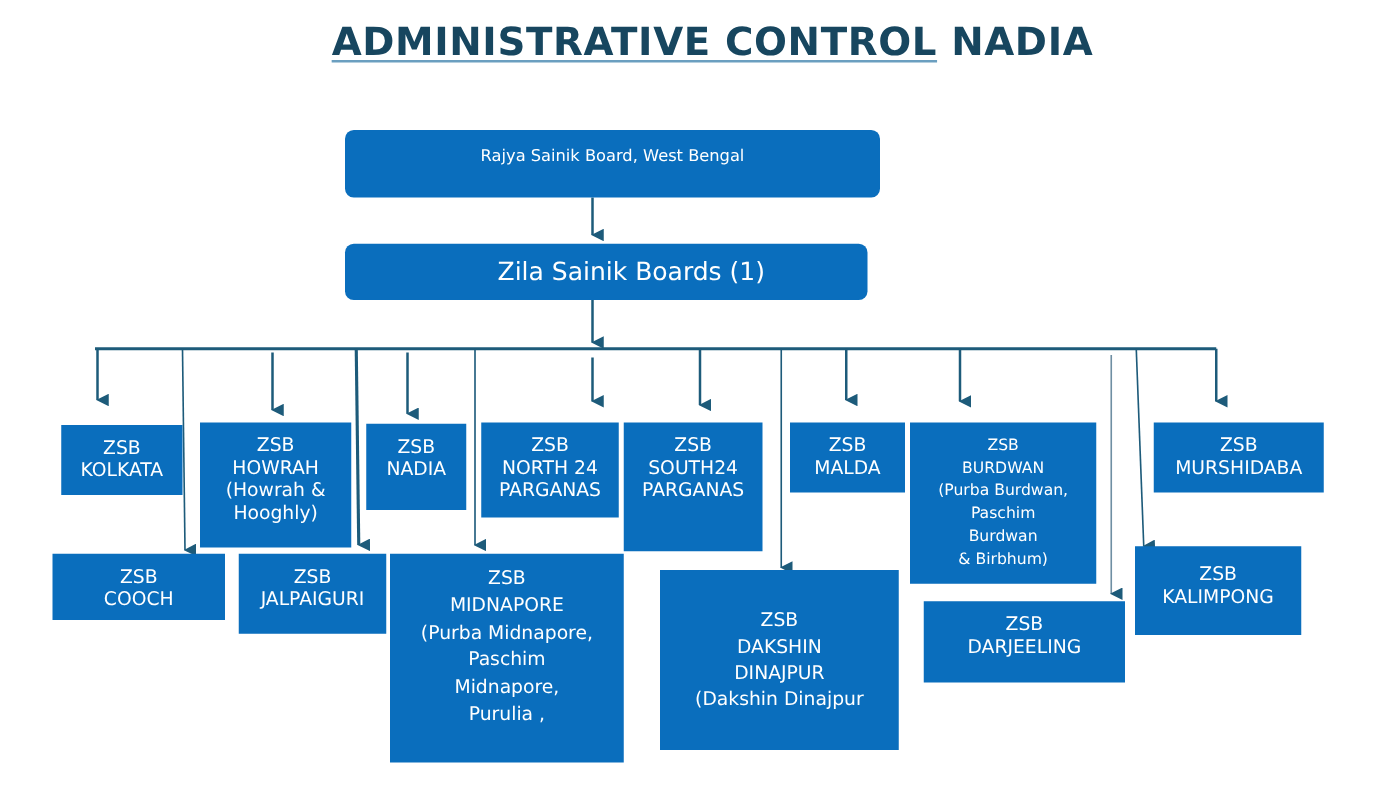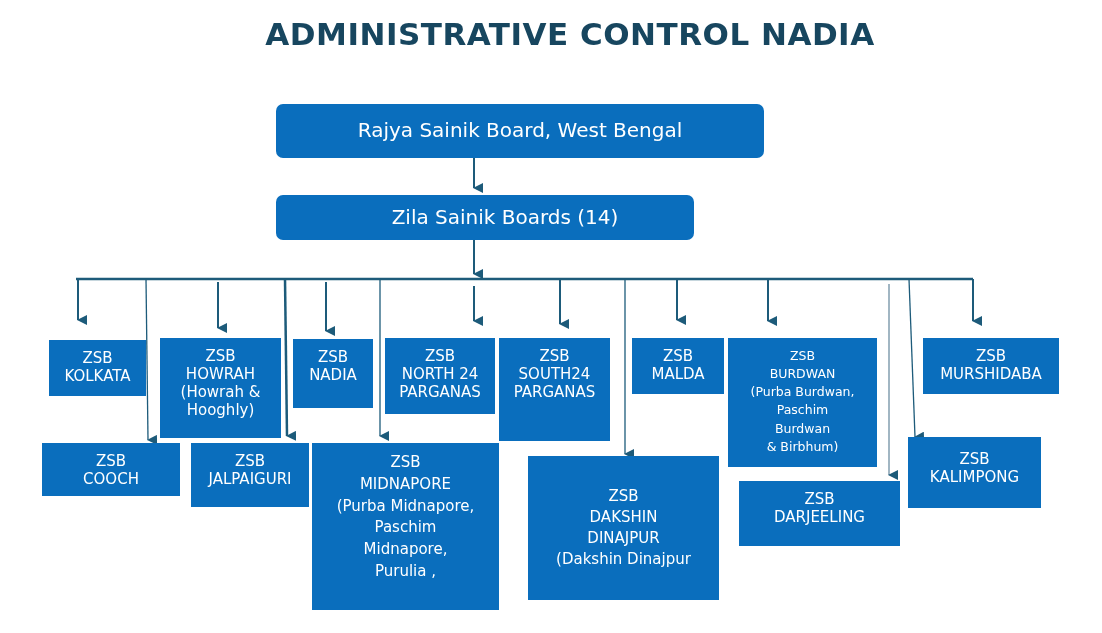--- a/index.html
+++ b/index.html
@@ -1,25 +1,25 @@
 <!DOCTYPE html>
 <html><head>
 <meta charset="utf-8">
 <style>
   html, body { margin:0; padding:0; background:#ffffff; }
   body { width:1102px; height:633px; position:relative; overflow:hidden;
          font-family:"DejaVu Sans", sans-serif; }
   .title { position:absolute; top:16px; left:0; width:1140px; text-align:center;
            font-family:"DejaVu Sans", sans-serif; font-weight:bold; font-size:31px;
            color:#17465f; letter-spacing:0.5px; }
-  .title .ul { text-decoration-color:#6b9fc0; text-underline-offset:4px; text-decoration-thickness:2px; }
+  .title .ul { text-decoration:underline; text-decoration-color:#6b9fc0; text-underline-offset:4px; text-decoration-thickness:2px; }
   .box { position:absolute; background:#0a6ebd; color:#ffffff; text-align:center;
          box-sizing:border-box; line-height:1.2; white-space:pre-line; }
   .rounded { border-radius:7px; }
-  .top1 { left:276px; top:104px; width:488px; height:54px; font-size:20px; padding-top:14px; }
+  .top1 { left:276px; top:104px; width:428px; height:54px; font-size:13px; padding-top:14px; }
   .top2 { left:276px; top:195px; width:418px; height:45px; font-size:20px; padding-top:10px; padding-left:40px; }
   .zsb { font-size:15px; padding-top:9px; }
   .small { font-size:12.5px; padding-top:9px; line-height:1.45; }
   svg.lines { position:absolute; left:0; top:0; }
 </style>
 </head>
 <body>
 
 <div class="title"><span class="ul">ADMINISTRATIVE CONTROL</span><span> NADIA</span></div>
 
@@ -44,21 +44,21 @@
     <line x1="146" y1="279" x2="148" y2="440" stroke-width="1.3" marker-end="url(#ah)"></line>
     <line x1="285" y1="279" x2="287" y2="436" stroke-width="2.5" marker-end="url(#ah)"></line>
     <line x1="380" y1="279" x2="380" y2="436" stroke-width="1.3" marker-end="url(#ah)"></line>
     <line x1="625" y1="279" x2="625" y2="454" stroke-width="1.3" marker-end="url(#ah)"></line>
     <line x1="889" y1="284" x2="889" y2="475" stroke="#6f8fa3" stroke-width="1.3" marker-end="url(#ah)"></line>
     <line x1="909" y1="279" x2="915" y2="437" stroke-width="1.3" marker-end="url(#ah)"></line>
   </g>
 </svg>
 
 <div class="box rounded top1">Rajya Sainik Board, West Bengal</div>
-<div class="box rounded top2">Zila Sainik Boards (14)</div>
+<div class="box rounded top2">Zila Sainik Boards (1)</div>
 
 <div class="box zsb" style="left:49px;top:340px;width:97px;height:56px;">ZSB
 KOLKATA</div>
 <div class="box zsb" style="left:160px;top:338px;width:121px;height:100px;">ZSB
 HOWRAH
 (Howrah &amp;
 Hooghly)</div>
 <div class="box zsb" style="left:293px;top:339px;width:80px;height:69px;">ZSB
 NADIA</div>
 <div class="box zsb" style="left:385px;top:338px;width:110px;height:76px;">ZSB

